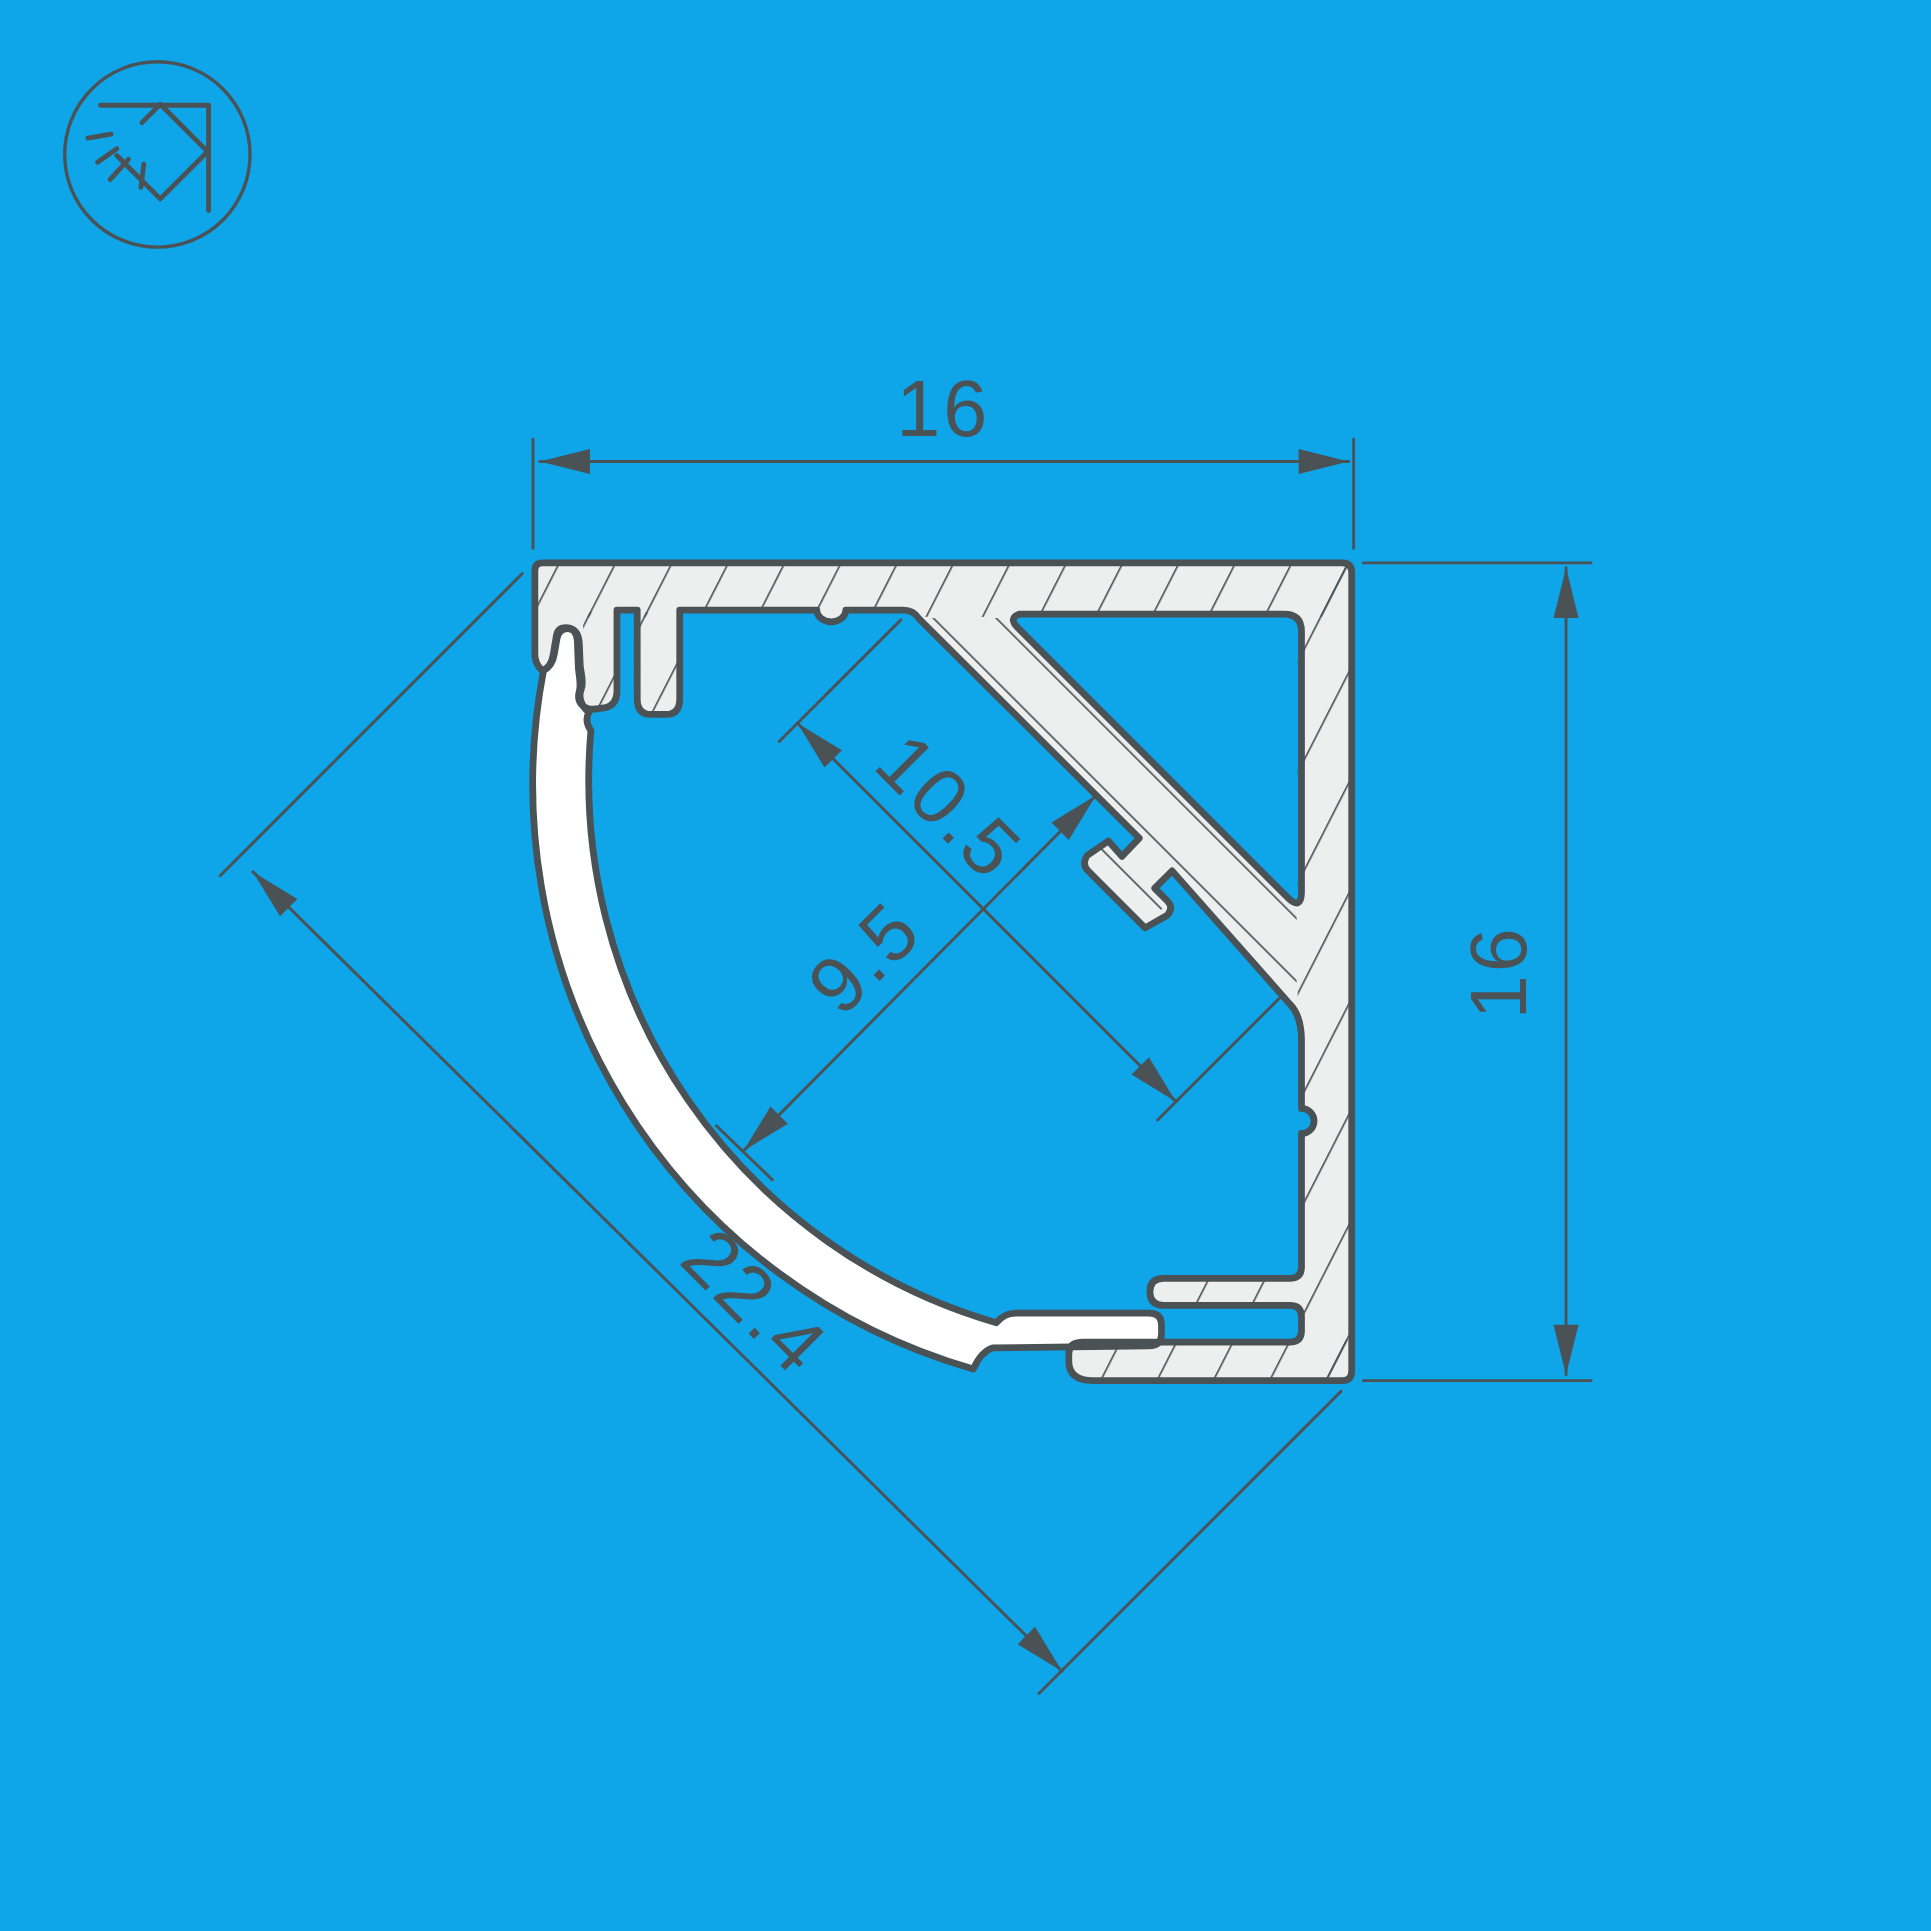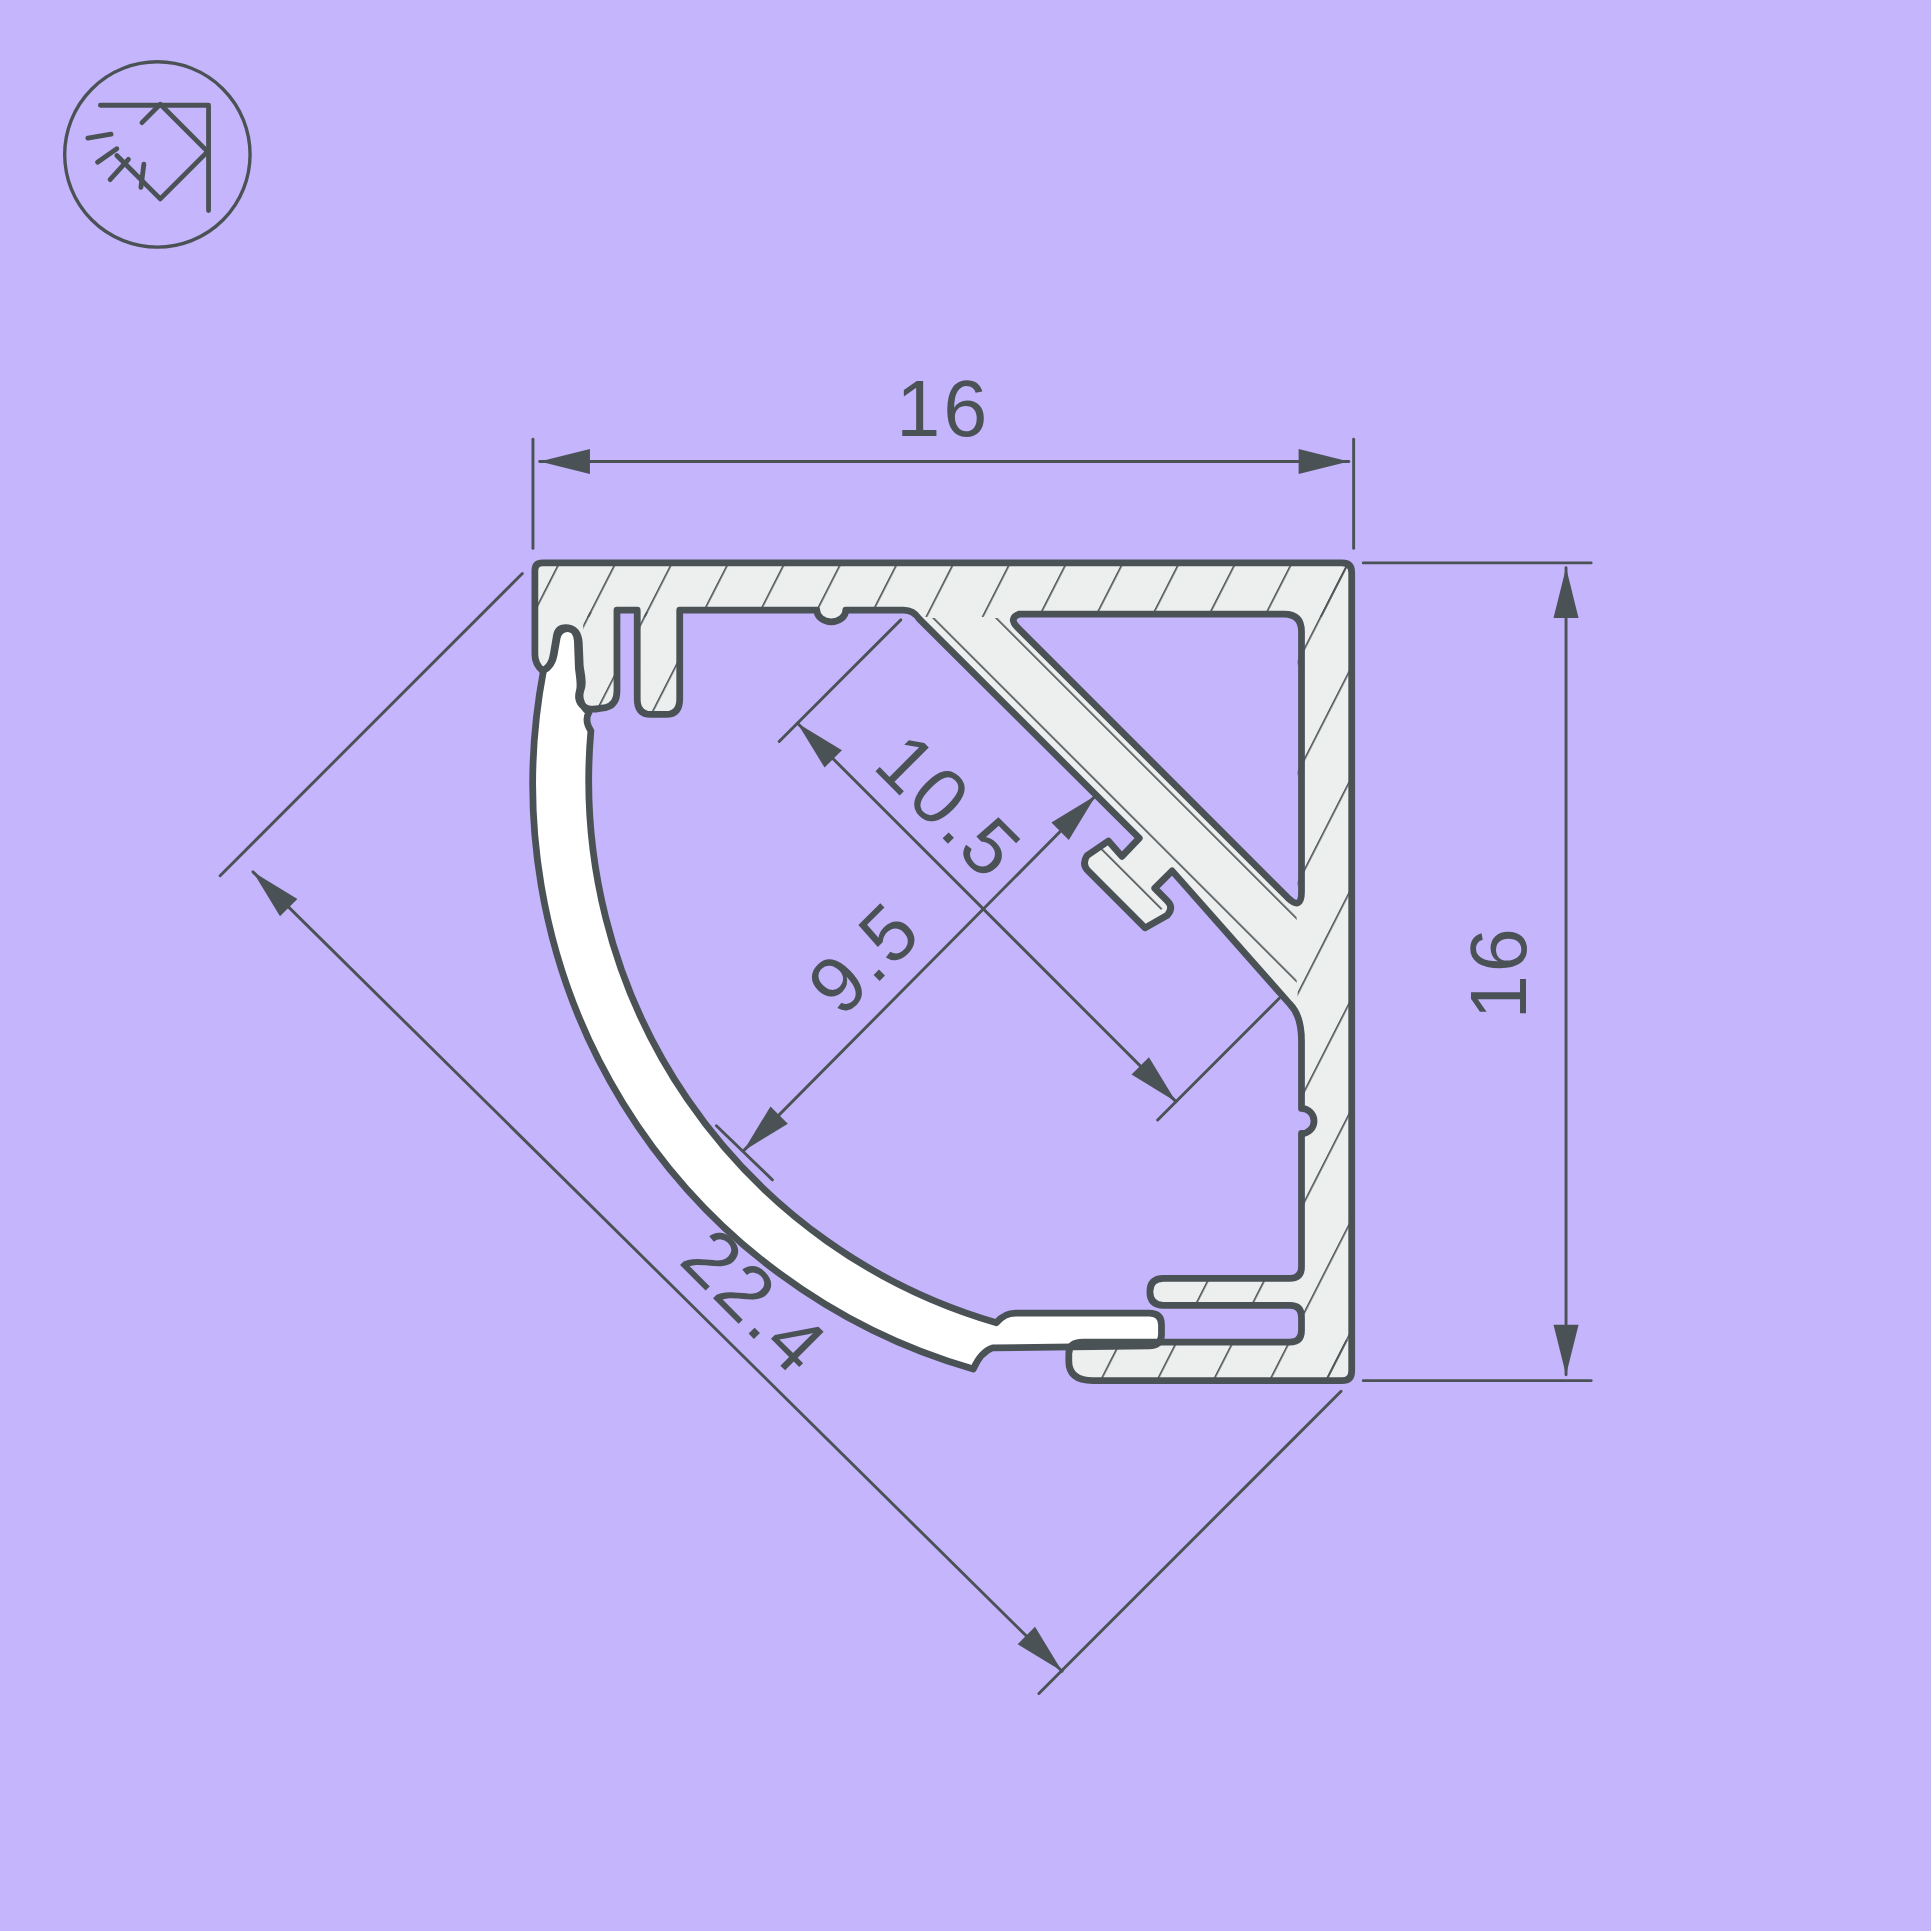--- a/index.html
+++ b/index.html
@@ -1,16 +1,16 @@
 <!DOCTYPE html>
 <html><head>
 <meta charset="utf-8">
 <style>
   html,body{margin:0;padding:0;background:#ffffff;}
-  .stage{position:relative;width:1931px;height:1931px;background:#c4b5fd;overflow:hidden;
+  .stage{position:relative;width:1931px;height:1931px;background:#0ea5e9;overflow:hidden;
          font-family:"Liberation Sans", sans-serif;}
   svg{position:absolute;left:0;top:0;}
   text.dim{font-family:"Liberation Sans", sans-serif;
            font-size:82px;letter-spacing:3px;fill:#4b5256;font-weight:400;}
 </style>
 </head>
 <body>
 
 <div class="stage">
 <svg width="1931" height="1931" viewBox="0 0 2000 2000">

